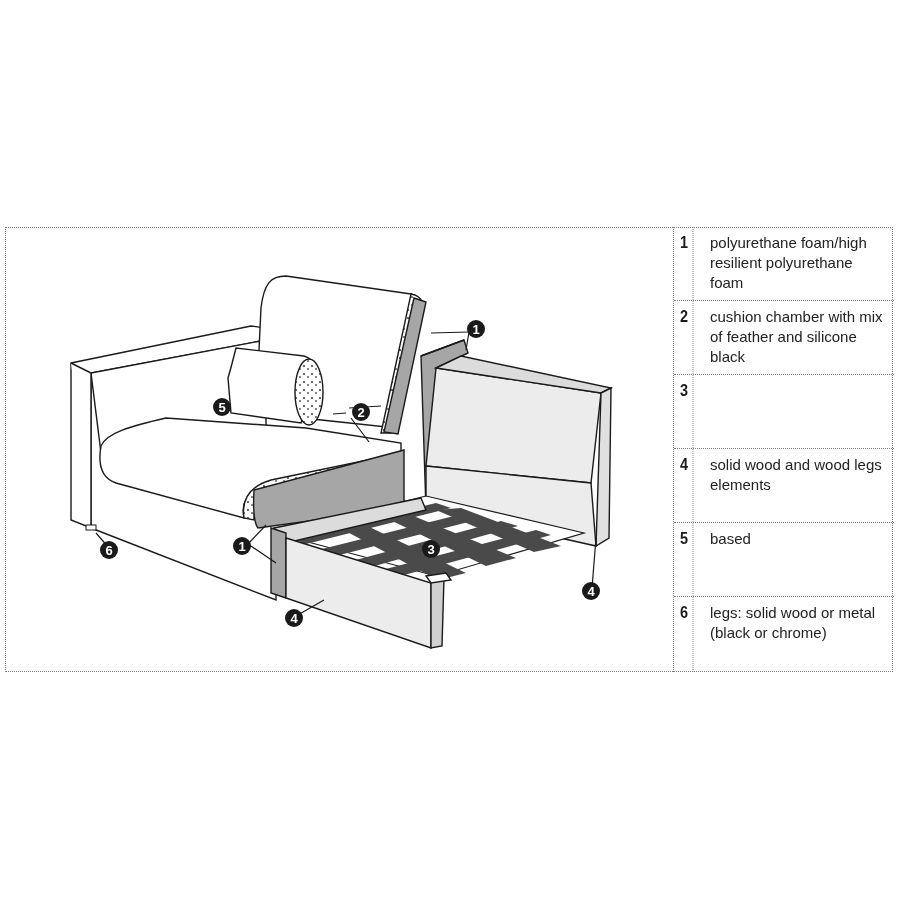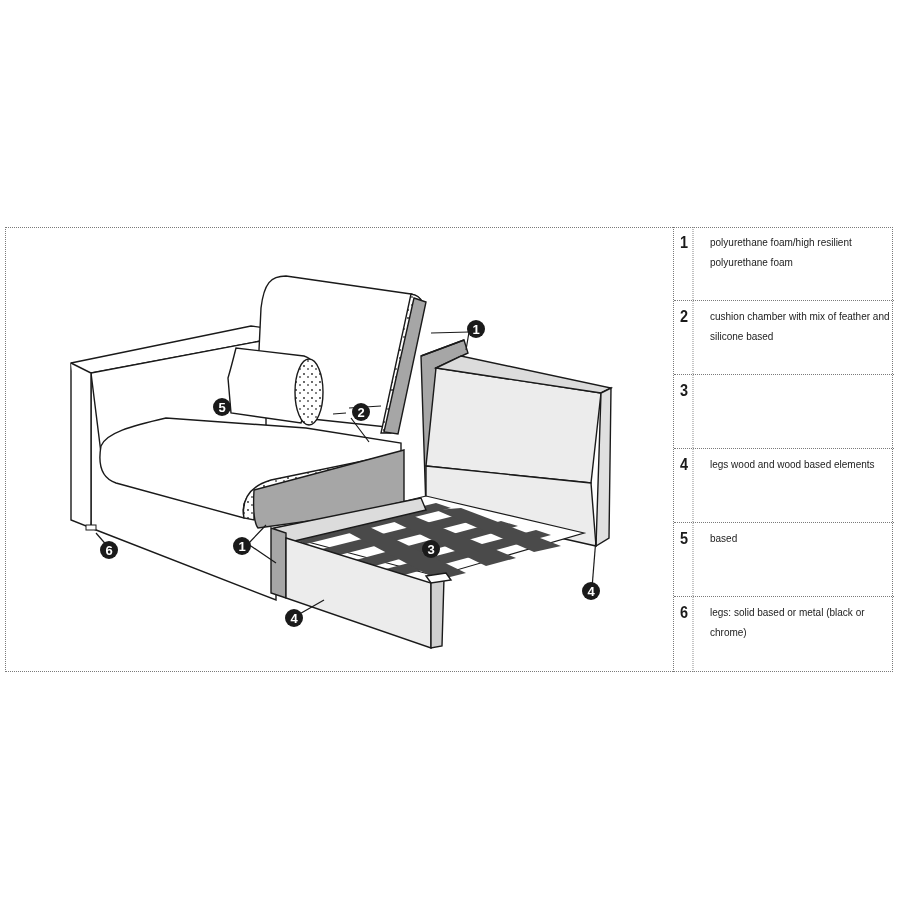--- a/index.html
+++ b/index.html
@@ -19,21 +19,21 @@
   }
   .legend-row:last-child { border-bottom: none; }
   .legend-num {
     position: absolute; left: 0; top: 0; width: 21px; height: 100%;
     border-right: 1px dotted #7a7a7a; box-sizing: border-box;
     font-family: "Liberation Sans", sans-serif; font-weight: bold; font-size: 17px;
     color: #1a1a1a; text-align: center; padding-top: 6px; transform: scaleX(0.85);
   }
   .legend-text {
     position: absolute; left: 36px; top: 6px; width: 180px;
-    font-size: 10px; line-height: 20px; color: #222;
+    font-size: 15px; line-height: 20px; color: #222;
   }
 </style>
 </head>
 <body>
 
 <div class="frame">
 
   <svg class="illustration" viewBox="0 0 667 443" xmlns="http://www.w3.org/2000/svg">
     <defs>
       <pattern id="fabricPat" width="8" height="8" patternUnits="userSpaceOnUse">
@@ -145,31 +145,31 @@
     </g>
   </svg>
 
   <div class="legend">
     <div class="legend-row" style="top:0px;">
       <div class="legend-num">1</div>
       <div class="legend-text">polyurethane foam/high resilient polyurethane foam</div>
     </div>
     <div class="legend-row" style="top:74px;">
       <div class="legend-num">2</div>
-      <div class="legend-text">cushion chamber with mix of feather and silicone based</div>
+      <div class="legend-text">cushion chamber with mix of feather and silicone black</div>
     </div>
     <div class="legend-row" style="top:148px;">
       <div class="legend-num">3</div>
     </div>
     <div class="legend-row" style="top:222px;">
       <div class="legend-num">4</div>
-      <div class="legend-text">legs wood and wood based elements</div>
+      <div class="legend-text">solid wood and wood legs elements</div>
     </div>
     <div class="legend-row" style="top:296px;">
       <div class="legend-num">5</div>
       <div class="legend-text">based</div>
     </div>
     <div class="legend-row" style="top:370px; height:75px;">
       <div class="legend-num">6</div>
-      <div class="legend-text">legs: solid based or metal (black or chrome)</div>
+      <div class="legend-text">legs: solid wood or metal (black or chrome)</div>
     </div>
   </div>
 </div>
 
 </body></html>

